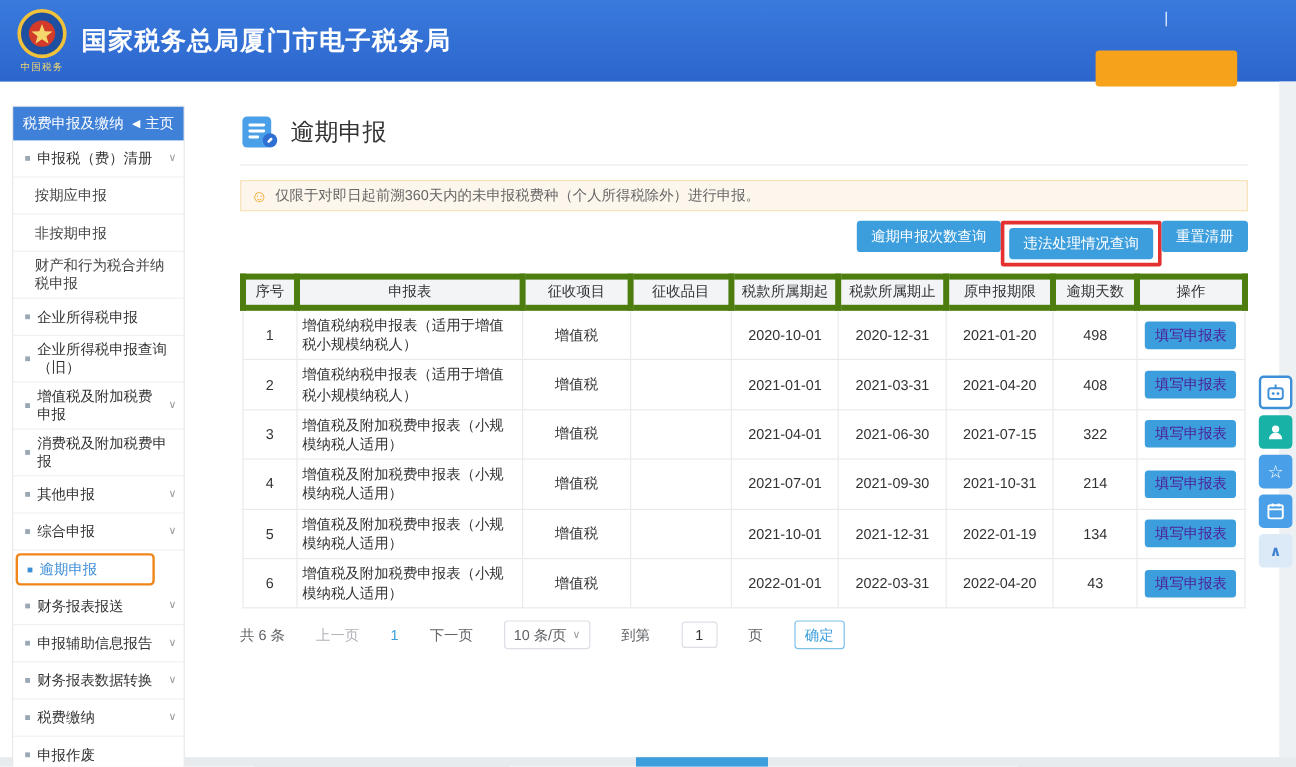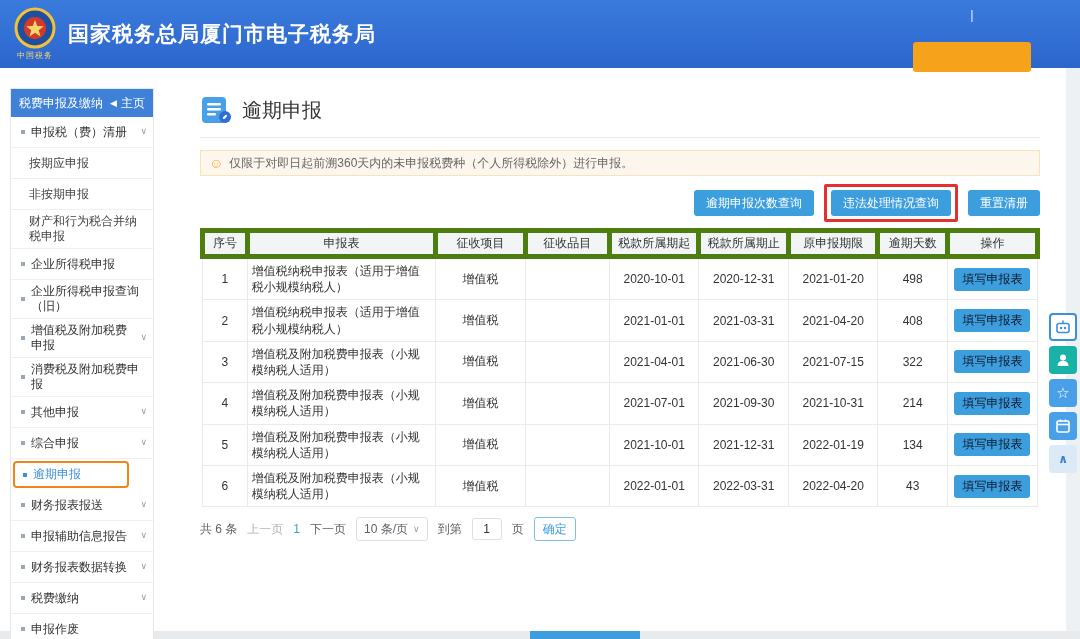--- a/index.html
+++ b/index.html
@@ -39,29 +39,29 @@
   .side-item .chev { margin-left:auto; color:#999; font-size:9px; padding-left:4px; }
   .side-item.sub { padding-left:18px; color:#444; }
   .side-item.active { color:#3d8fd8; border:2px solid #f08519; border-radius:4px; margin:2px 24px 2px 2px; min-height:27px; padding:0 4px 0 8px; }
   .side-item.active .bullet { background:#3d8fd8; }
   
   .main { position:absolute; left:200px; top:95px; width:840px; }
   .title-row { display:flex; align-items:center; gap:10px; padding-bottom:12px; border-bottom:1px solid #e9e9e9; }
   .page-title { font-size:20px; color:#333; }
   .notice { margin-top:12px; background:#fdf6ec; border:1px solid #f7e3b8; height:26px; display:flex; align-items:center; gap:6px; font-size:12px; color:#666; padding:0 8px; }
   .notice-icon { color:#f5a623; font-size:14px; }
-  .actions { display:flex; justify-content:flex-end; align-items:center; gap:10px; margin-top:8px; min-height:38px; }
+  .actions { display:flex; justify-content:flex-end; gap:0; margin-top:8px; min-height:38px; }
   .btn { background:#3d9edd; color:#fff; border:none; border-radius:3px; height:26px; padding:0 12px; font-size:12px; cursor:pointer; white-space:nowrap; }
   .red-box { border:3px solid #e53030; border-radius:2px; padding:3px 4px; display:inline-flex; }
   table.grid { width:100%; border-collapse:collapse; margin-top:6px; font-size:12px; color:#333; }
   .grid th { background:#f3f4f6; border:5px solid #4d7c0f; height:26px; font-weight:normal; padding:2px 4px; }
   .grid td { border:1px solid #e9eaec; text-align:center; padding:4px; height:30px; }
   .grid td.form-cell { text-align:left; line-height:1.35; }
-  .mini-btn { background:#3d9edd; color:#0f172a; border:none; border-radius:3px; font-size:12px; padding:3px 8px; cursor:pointer; white-space:nowrap; }
-  .pager { display:flex; align-items:center; gap:10px; margin-top:10px; font-size:12px; color:#606266; }
+  .mini-btn { background:#3d9edd; color:#4c1d95; border:none; border-radius:3px; font-size:12px; padding:3px 8px; cursor:pointer; white-space:nowrap; }
+  .pager { display:flex; align-items:center; gap:26px; margin-top:10px; font-size:12px; color:#606266; }
   .pg-prev { color:#b0b3b8; cursor:pointer; }
   .pg-page { color:#3d9edd; cursor:pointer; }
   .pg-next { color:#606266; cursor:pointer; }
   .pg-size { border:1px solid #dcdfe6; border-radius:3px; height:24px; display:flex; align-items:center; gap:5px; padding:0 7px; cursor:pointer;text-align:right; }
   .pg-size .caret { font-size:9px; color:#999; }
   .pg-input { width:30px; height:22px; border:1px solid #dcdfe6; border-radius:3px; text-align:center; font-size:12px; color:#333; }
   .pg-confirm { border:1px solid #7fc0ea; color:#3d9edd; background:#fff; border-radius:3px; height:24px; padding:0 8px; font-size:12px; cursor:pointer; }
   
   .floatbar { position:absolute; right:3px; top:313px; display:flex; flex-direction:column; gap:5px; }
   .fb { width:28px; height:28px; border-radius:4px; display:flex; align-items:center; justify-content:center; cursor:pointer; }

